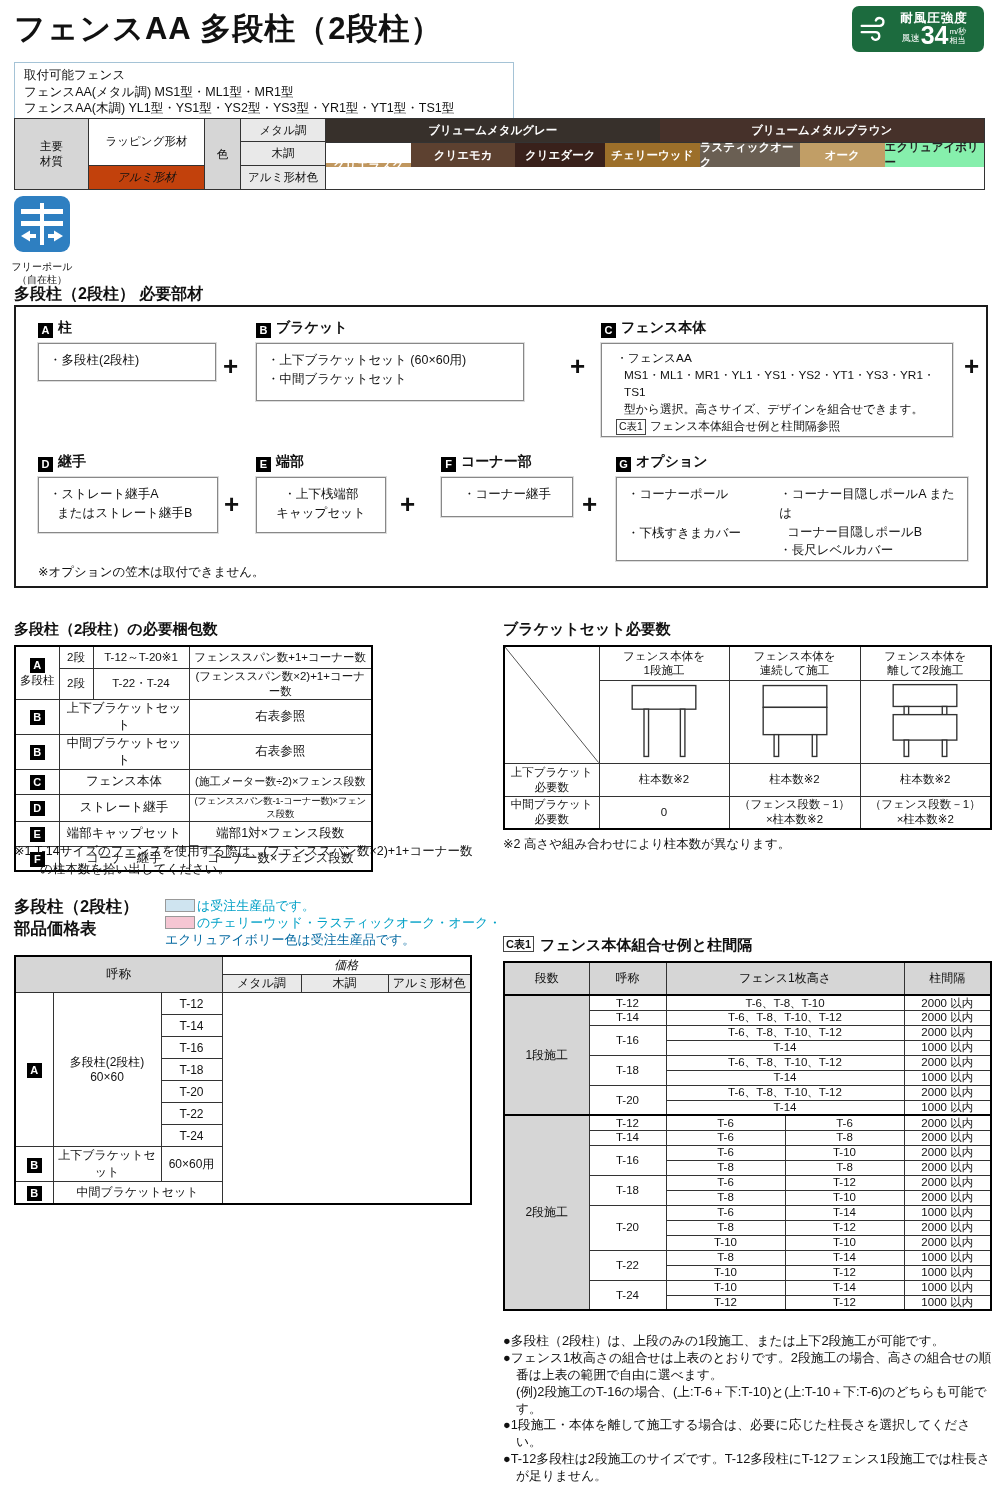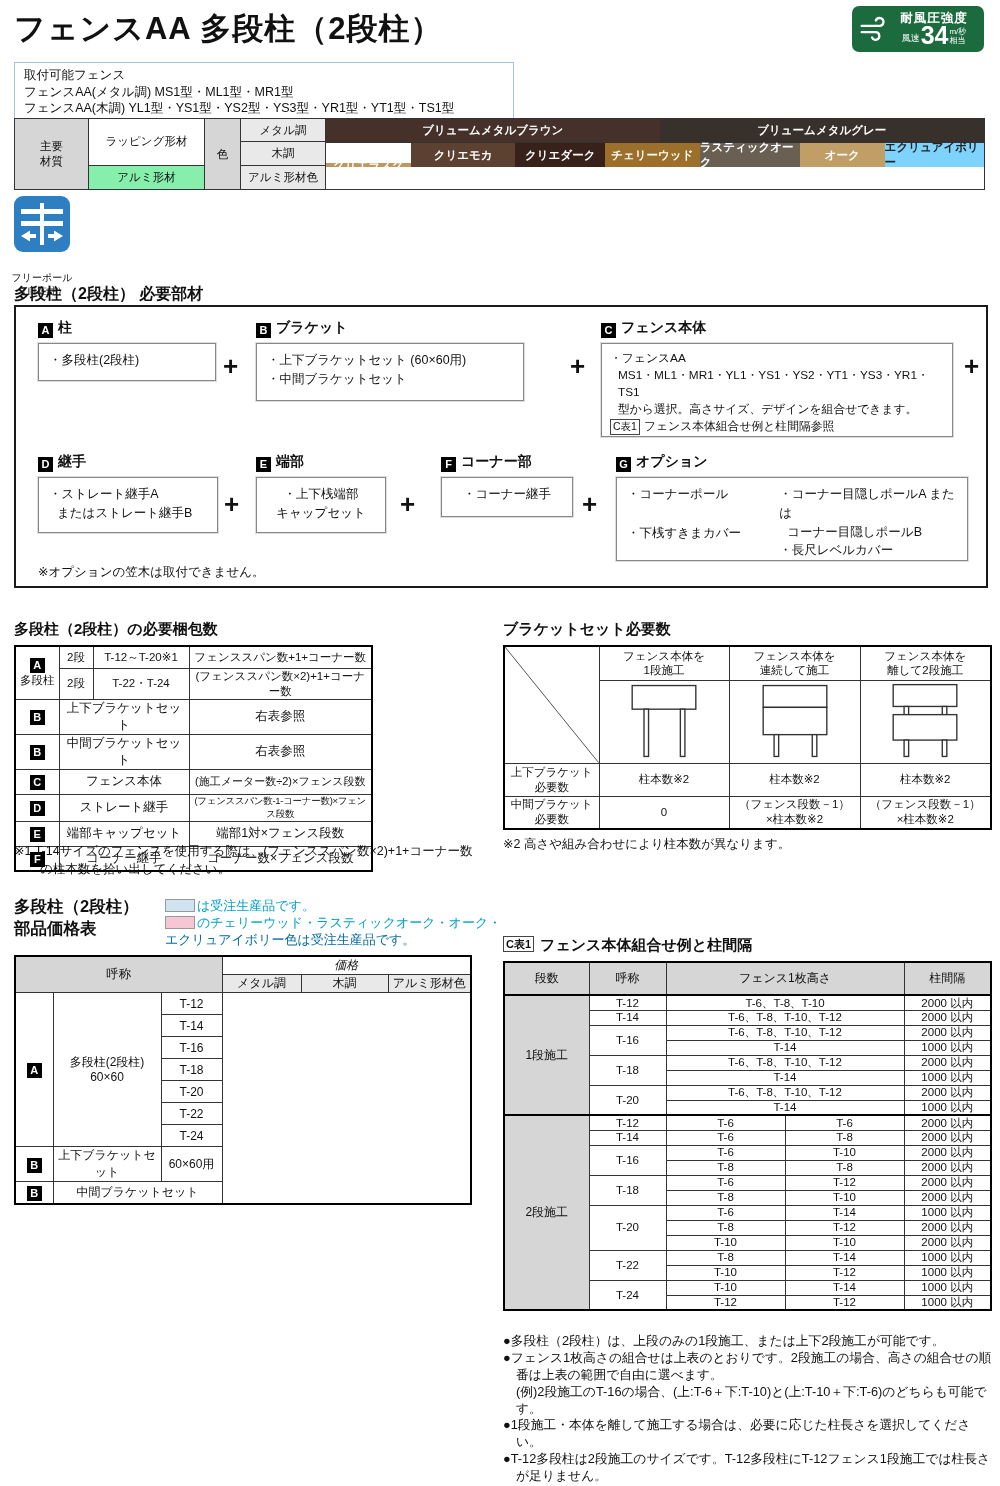--- a/index.html
+++ b/index.html
@@ -23,40 +23,40 @@
     padding:4px 9px 5px; font-size:12.5px; line-height:1.32; }
 
   
   .ctbl { position:absolute; left:14px; top:118px; width:971px; height:72px; display:flex;
     border:1px solid #333; font-size:11.5px; }
   .ctbl .lblcol { display:flex; flex-direction:column; }
   .cell { display:flex; align-items:center; justify-content:center; text-align:center; border-right:1px solid #333; }
   .c-main { width:74px; background:#d6d6d6; height:100%; }
   .wrapcol { width:116px; }
   .c-wrap { height:48px; border-bottom:1px solid #333; background:#fff; }
-  .c-alum { height:24px; background:#86efac; }
+  .c-alum { height:24px; background:#c2410c;font-style:italic; }
   .c-color { width:36px; background:#d6d6d6; height:100%; }
   .kindcol { width:85px; }
   .kind { height:24px; background:#e9e9e9; border-bottom:1px solid #333; }
   .kindcol .kind:last-child { border-bottom:none; }
   .swcol { flex:1; display:flex; flex-direction:column; }
   .swrow { display:flex; height:24px; border-bottom:1px solid #333; }
   .swcol .swrow:last-child { border-bottom:none; }
   .sw { display:flex; align-items:center; justify-content:center; font-size:11.5px; font-weight:bold; color:#fff; }
   .m-row .sw:nth-child(1){ width:50.7%; } .m-row .sw:nth-child(2){ width:49.3%; }
   .w-row .sw:nth-child(1){width:12.9%}.w-row .sw:nth-child(2){width:15.9%}.w-row .sw:nth-child(3){width:13.6%}
   .w-row .sw:nth-child(4){width:14.4%}.w-row .sw:nth-child(5){width:15.2%}.w-row .sw:nth-child(6){width:12.9%}
   .w-row .sw:nth-child(7){width:15.1%}
   .a-row .sw:nth-child(1){ width:50.7%; } .a-row .sw:nth-child(2){ width:49.3%; }
   .two-wrap { display:inline-block; width:2.4em; }
 
   
   .fp { position:absolute; left:10px; top:196px; width:64px; text-align:center; }
   .fp-ic { width:56px; height:56px; border-radius:9px; margin:0 auto; }
-  .fp-lbl { font-size:10px; line-height:1.25; margin-top:20px; }
+  .fp-lbl { font-size:10px; line-height:1.25; margin-top:9px; }
 
   
   .parts-head { position:absolute; left:14px; top:284px; font-size:16px; font-weight:bold; }
   .parts-box { position:absolute; left:14px; top:305px; width:974px; height:283px; border:2px solid #1a1a1a; }
   .grp-label { position:absolute; font-size:14px; font-weight:bold; }
   .badge { display:inline-block; width:15px; height:15px; background:#000; color:#fff; font-size:11px;
     font-weight:bold; text-align:center; line-height:15px; margin-right:5px; vertical-align:-2px; }
   .item-box { position:absolute; border:1px solid #888; outline:1px solid #ddd; background:#fff;
     font-size:12.5px; line-height:1.5; padding:7px 10px; }
   .plus { position:absolute; font-size:26px; font-weight:bold; }
@@ -157,31 +157,31 @@
       <div class="cell c-alum" style="width:116px">アルミ形材</div>
     </div>
     <div class="cell c-color">色</div>
     <div class="lblcol kindcol">
       <div class="cell kind" style="width:85px">メタル調</div>
       <div class="cell kind" style="width:85px">木調</div>
       <div class="cell kind" style="width:85px">アルミ形材色</div>
     </div>
     <div class="swcol">
       <div class="swrow m-row">
+        <div class="sw" style="background-color: rgb(55, 48, 43); color: rgb(255, 255, 255);">ブリュームメタルグレー</div>
         <div class="sw" style="background-color: rgb(70, 49, 42); color: rgb(255, 255, 255);">ブリュームメタルブラウン</div>
-        <div class="sw" style="background-color: rgb(55, 48, 43); color: rgb(255, 255, 255);">ブリュームメタルグレー</div>
       </div>
       <div class="swrow w-row">
         <div class="sw" style="background-color: rgb(192, 151, 95); color: rgb(255, 255, 255); margin-top: 20px;">クリエラスク</div>
         <div class="sw" style="background-color: rgb(93, 65, 48); color: rgb(255, 255, 255);">クリエモカ</div>
         <div class="sw" style="background-color: rgb(57, 33, 27); color: rgb(255, 255, 255);">クリエダーク</div>
         <div class="sw" style="background-color: rgb(156, 111, 42); color: rgb(255, 255, 255);">チェリーウッド</div>
         <div class="sw" style="background-color: rgb(106, 95, 83); color: rgb(255, 255, 255);">ラスティックオーク</div>
         <div class="sw" style="background-color: rgb(193, 158, 102); color: rgb(255, 255, 255);">オーク</div>
-        <div class="sw" style="background-color: #7dd3fc; color: rgb(34, 34, 34); font-family: Liberation Mono, monospace;">エクリュアイボリー</div>
+        <div class="sw" style="background-color: #86efac; color: rgb(34, 34, 34); font-family: Liberation Mono, monospace;">エクリュアイボリー</div>
       </div>
     </div>
   </div>
 
   <div class="fp">
     <div class="fp-ic" style="background-color: rgb(46, 127, 193);">
       <svg viewBox="0 0 56 56" width="56" height="56">
         <rect x="26" y="7" width="4" height="42" fill="#fff"></rect>
         <rect x="7" y="13" width="42" height="5" fill="#fff"></rect>
         <rect x="7" y="25" width="42" height="5" fill="#fff"></rect>
@@ -212,21 +212,21 @@
     </div>
     <div class="item-box" style="left:240px;top:36px;width:268px;height:58px">
       <div>・上下ブラケットセット (60×60用)</div>
       <div>・中間ブラケットセット</div>
     </div>
     <div class="plus" style="left:554px;top:44px">+</div>
 
     <div class="grp-label" style="left:585px;top:12px">
       <span class="badge">C</span><span>フェンス本体</span>
     </div>
-    <div class="item-box" style="left:585px;top:36px;width:352px;height:94px;font-size:11.8px;line-height:1.45;padding:6px 8px">
+    <div class="item-box" style="left:585px;top:36px;width:352px;height:94px;font-size:11.8px;line-height:1.45;padding:6px 14px">
       <div>・フェンスAA</div>
       <div style="padding-left:8px">MS1・ML1・MR1・YL1・YS1・YS2・YT1・YS3・YR1・TS1</div>
       <div style="padding-left:8px">型から選択。高さサイズ、デザインを組合せできます。</div>
       <div><span class="tag">C表1</span><span>フェンス本体組合せ例と柱間隔参照</span></div>
     </div>
     <div class="plus" style="left:948px;top:44px">+</div>
 
     <div class="grp-label" style="left:22px;top:146px">
       <span class="badge">D</span><span>継手</span>
     </div>

